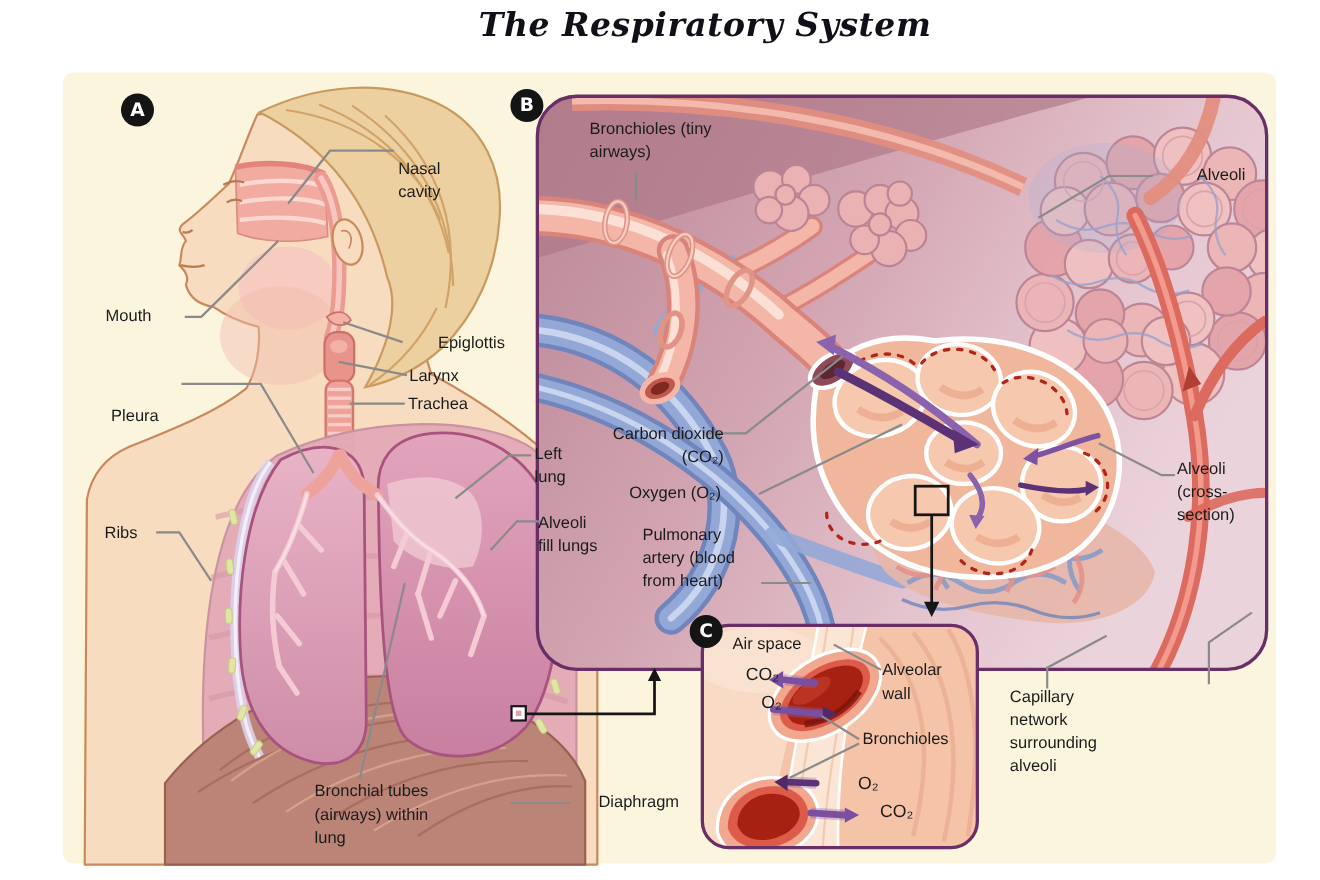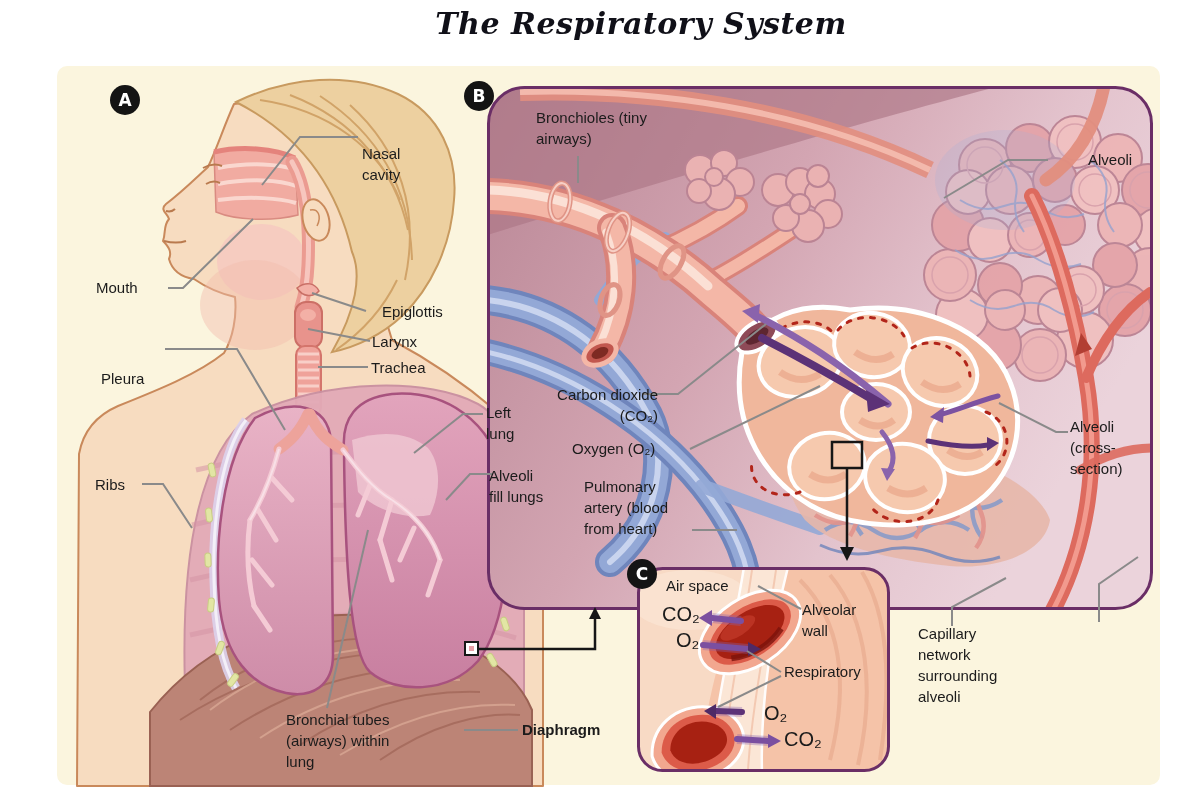--- a/index.html
+++ b/index.html
@@ -5,21 +5,21 @@
   html,body{margin:0;padding:0;background:#fff;}
   .page{position:relative;width:1200px;height:800px;background:#ffffff;overflow:hidden;
         font-family:"Liberation Sans","DejaVu Sans",sans-serif;}
   .title{position:absolute;left:0;top:6px;width:1200px;text-align:center;z-index:5;
          font-family:"DejaVu Serif","Liberation Serif",serif;font-style:italic;font-weight:bold;
          font-size:30px;color:#101018;letter-spacing:.5px;margin-left:41px;}
   .canvas{position:absolute;left:57px;top:66px;width:1103px;height:719px;background:#FBF5DE;
           border-radius:10px;z-index:1;}
   svg.art{position:absolute;left:0;top:0;z-index:10;}
   .lbl{position:absolute;z-index:30;font-size:15px;line-height:21px;color:#1B1B1B;}
-  .gas{font-size:20px;line-height:20px;}
+  .gas{font-size:16px;line-height:20px;margin-left:16px;}
   .badge{position:absolute;width:30px;height:30px;border-radius:50%;background:#141414;color:#fff;
          z-index:40;display:flex;align-items:center;justify-content:center;
          font-family:"DejaVu Sans",sans-serif;font-weight:bold;font-size:17px;}
 </style>
 </head>
 <body>
 
 <div class="page">
 
   <div class="title">The Respiratory System</div>
@@ -451,39 +451,39 @@
       <polygon points="589,619 601,619 595,607" fill="#161616"></polygon>
     </g>
   </svg>
 
   <div class="badge" style="left:110px;top:85px;">A</div>
   <div class="badge" style="left:464px;top:81px;">B</div>
   <div class="badge" style="left:627px;top:559px;">C</div>
 
   <div class="lbl" style="left:362px;top:108px;width:58px;margin-top:35px;">Nasal cavity</div>
   <div class="lbl" style="left:96px;top:277px;width:60px;">Mouth</div>
-  <div class="lbl" style="left:382px;top:301px;width:90px;">Epiglottis</div>
+  <div class="lbl" style="left:369px;top:301px;width:90px;text-align:right;">Epiglottis</div>
   <div class="lbl" style="left:372px;top:331px;width:70px;">Larynx</div>
   <div class="lbl" style="left:371px;top:357px;width:80px;">Trachea</div>
   <div class="lbl" style="left:101px;top:340px;width:60px;margin-top:28px;">Pleura</div>
   <div class="lbl" style="left:95px;top:474px;width:50px;">Ribs</div>
   <div class="lbl" style="left:486px;top:402px;width:46px;">Left lung</div>
   <div class="lbl" style="left:489px;top:465px;width:60px;">Alveoli fill lungs</div>
   <div class="lbl" style="left:286px;top:709px;width:130px;">Bronchial tubes (airways) within lung</div>
-  <div class="lbl" style="left:522px;top:719px;width:110px;font-weight:bold;">Diaphragm</div>
+  <div class="lbl" style="left:544px;top:719px;width:110px;">Diaphragm</div>
 
   <div class="lbl" style="left:536px;top:107px;width:122px;">Bronchioles (tiny airways)</div>
   <div class="lbl" style="left:1088px;top:149px;width:70px;">Alveoli</div>
   <div class="lbl" style="left:556px;top:384px;width:102px;text-align:right;">Carbon dioxide (CO₂)</div>
   <div class="lbl" style="left:572px;top:438px;width:120px;">Oxygen (O₂)</div>
   <div class="lbl" style="left:1070px;top:416px;width:80px;">Alveoli (cross-section)</div>
   <div class="lbl" style="left:584px;top:476px;width:112px;">Pulmonary artery (blood from heart)</div>
   <div class="lbl" style="left:918px;top:623px;width:112px;">Capillary network surrounding alveoli</div>
 
   <div class="lbl" style="left:666px;top:575px;width:90px;">Air space</div>
   <div class="lbl gas" style="left:662px;top:604px;">CO₂</div>
   <div class="lbl gas" style="left:676px;top:630px;">O₂</div>
   <div class="lbl" style="left:802px;top:599px;width:72px;">Alveolar wall</div>
-  <div class="lbl" style="left:784px;top:661px;width:95px;">Respiratory</div>
+  <div class="lbl" style="left:784px;top:661px;width:95px;">Bronchioles</div>
   <div class="lbl gas" style="left:764px;top:703px;">O₂</div>
   <div class="lbl gas" style="left:784px;top:729px;">CO₂</div>
 
 </div>
 
 </body></html>

